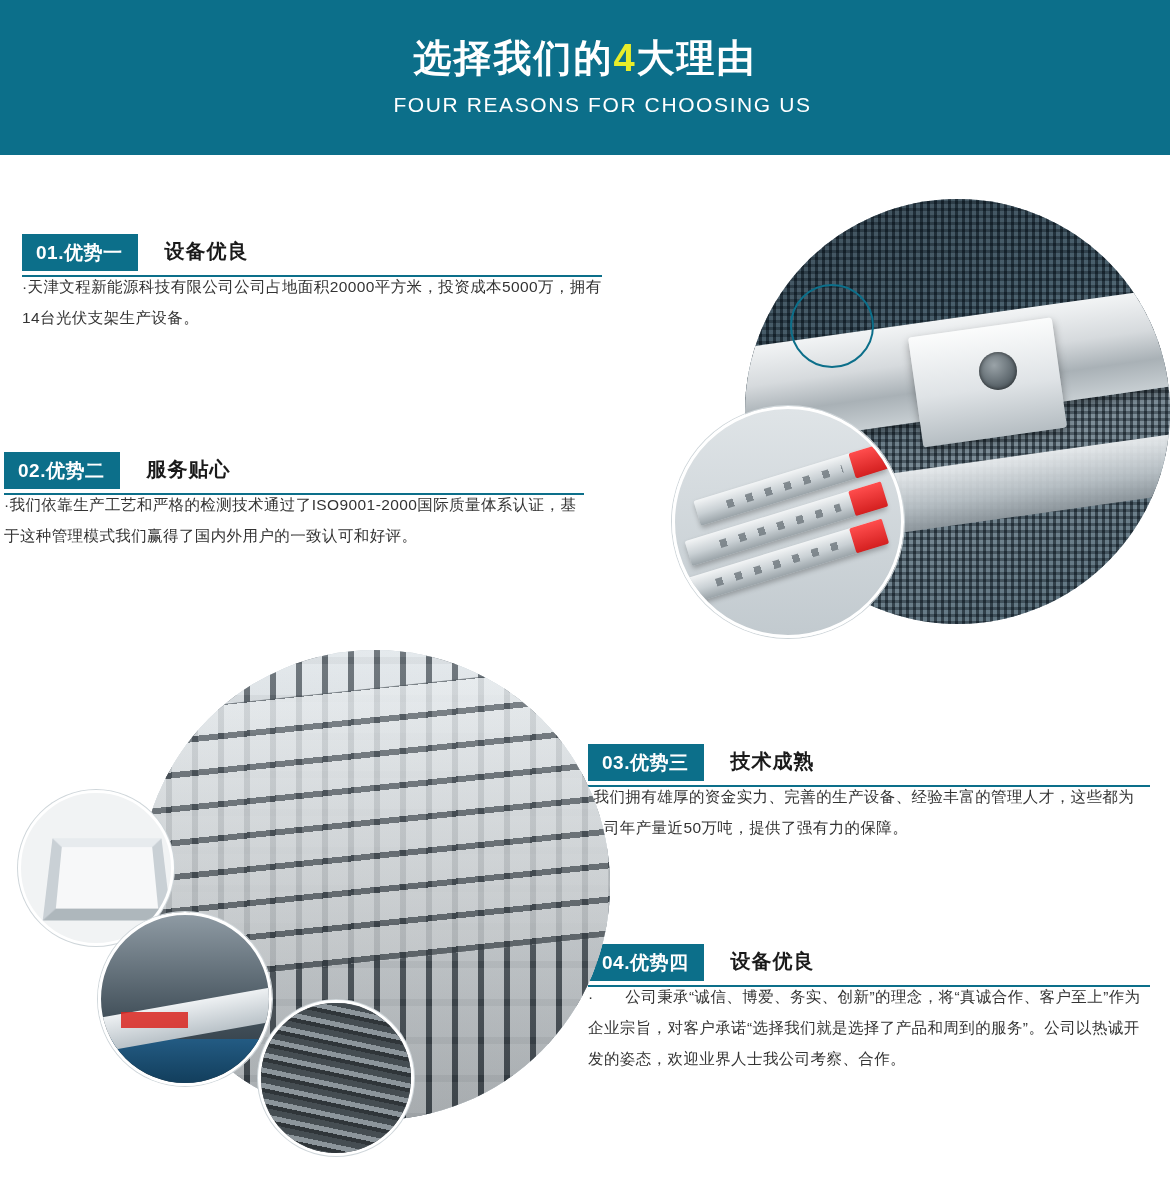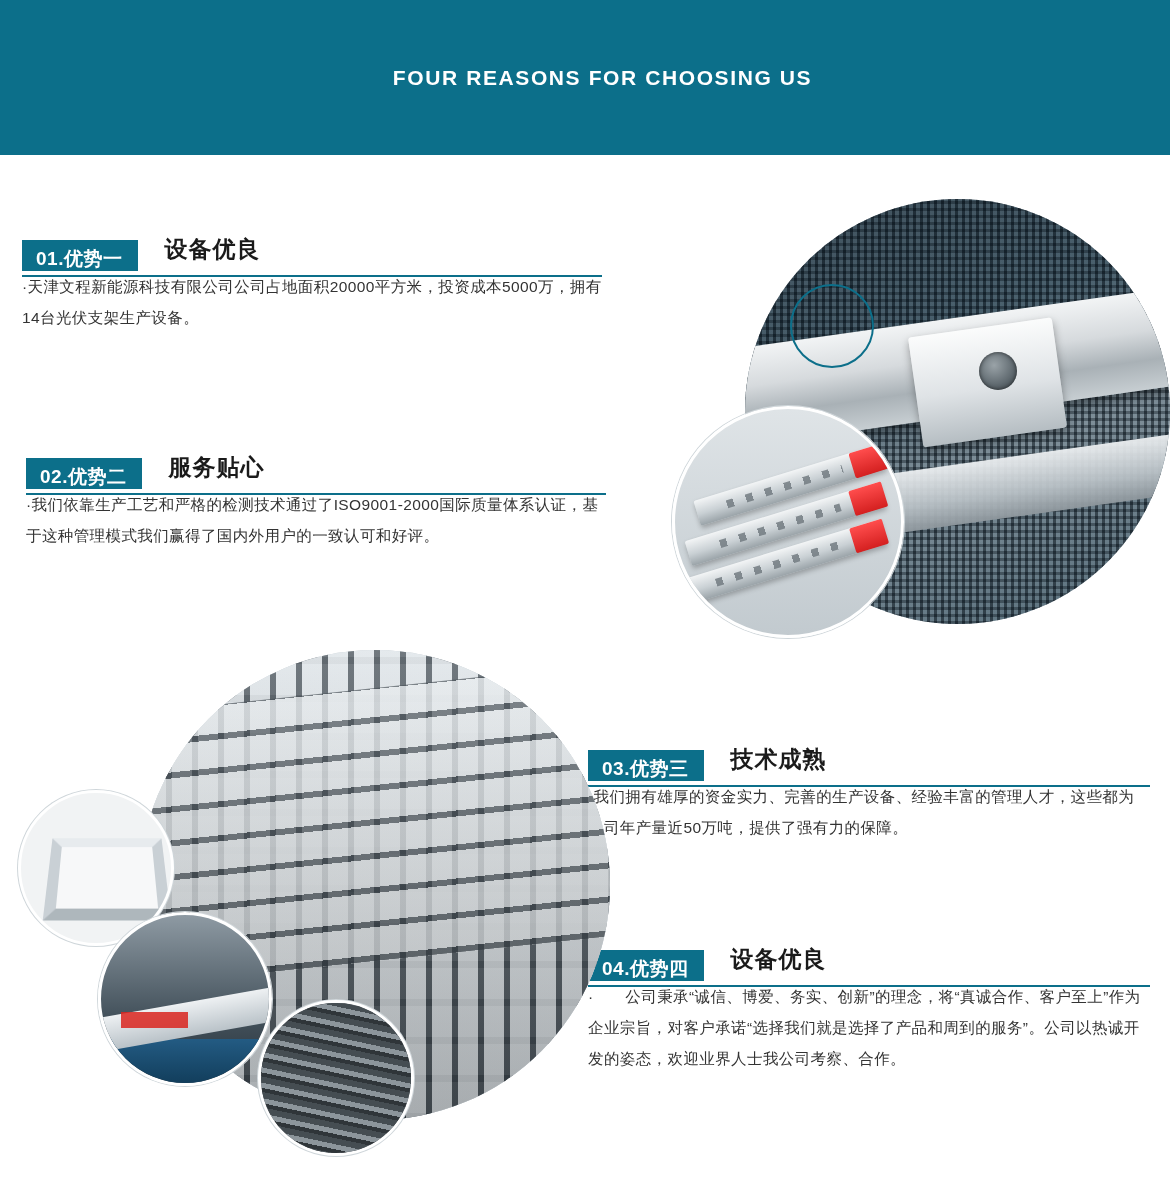--- a/index.html
+++ b/index.html
@@ -39,47 +39,47 @@
     margin-bottom: 14px;
     white-space: nowrap;
   }
   .banner-title .accent {
     color: #e8ed2a;
   }
   .banner-sub {
     font-size: 21px;
     color: #ffffff;
     letter-spacing: 1.6px;
-    font-weight: 700;
+    font-weight: 400;
     white-space: nowrap;
     margin-left: 35px;
   }
 
   
   .feature {
     position: absolute;
   }
   .feature-head {
     display: flex;
     align-items: flex-end;
     position: relative;
     height: 46px;
   }
   .tag {
     background: #0c6f8a;
     color: #ffffff;
     font-size: 19px;
     font-weight: bold;
-    padding: 9px 16px 3px 14px;
+    padding: 9px 16px 9px 14px;
     line-height: 1;
     white-space: nowrap;
     letter-spacing: 0.5px;
   }
   .head-title {
-    font-size: 23px;
+    font-size: 20px;
     font-weight: bold;
     color: #1a1a1a;
     margin-left: 26px;
     padding-bottom: 6px;
     white-space: nowrap;
     letter-spacing: 1px;
     text-align: center;
   }
   .head-rule {
     position: absolute;
@@ -324,33 +324,36 @@
     position: absolute;
     width: 1px; height: 1px;
     overflow: hidden;
     clip: rect(0 0 0 0);
   }
 </style>
 </head>
 <body>
 
 <div class="banner">
+  <div class="banner-title">
+    <span>选择我们的</span><span class="accent">4</span><span>大理由</span>
+  </div>
   <div class="banner-sub">FOUR REASONS FOR CHOOSING US</div>
 </div>
 
 <div class="feature" style="left:22px; top:225px; width:580px;">
   <div class="feature-head">
     <div class="tag">01.优势一</div>
     <div class="head-title">设备优良</div>
     <div class="head-rule" style="width:580px;"></div>
   </div>
   <div class="feature-body">·天津文程新能源科技有限公司公司占地面积20000平方米，投资成本5000万，拥有14台光伏支架生产设备。</div>
 </div>
 
-<div class="feature" style="left:26px; top:443px; width:580px;">
+<div class="feature" style="left:4px; top:443px; width:580px;">
   <div class="feature-head">
     <div class="tag">02.优势二</div>
     <div class="head-title">服务贴心</div>
     <div class="head-rule" style="width:580px;"></div>
   </div>
   <div class="feature-body">·我们依靠生产工艺和严格的检测技术通过了ISO9001-2000国际质量体系认证，基于这种管理模式我们赢得了国内外用户的一致认可和好评。</div>
 </div>
 
 <div class="feature" style="left:588px; top:735px; width:562px;">
   <div class="feature-head">

